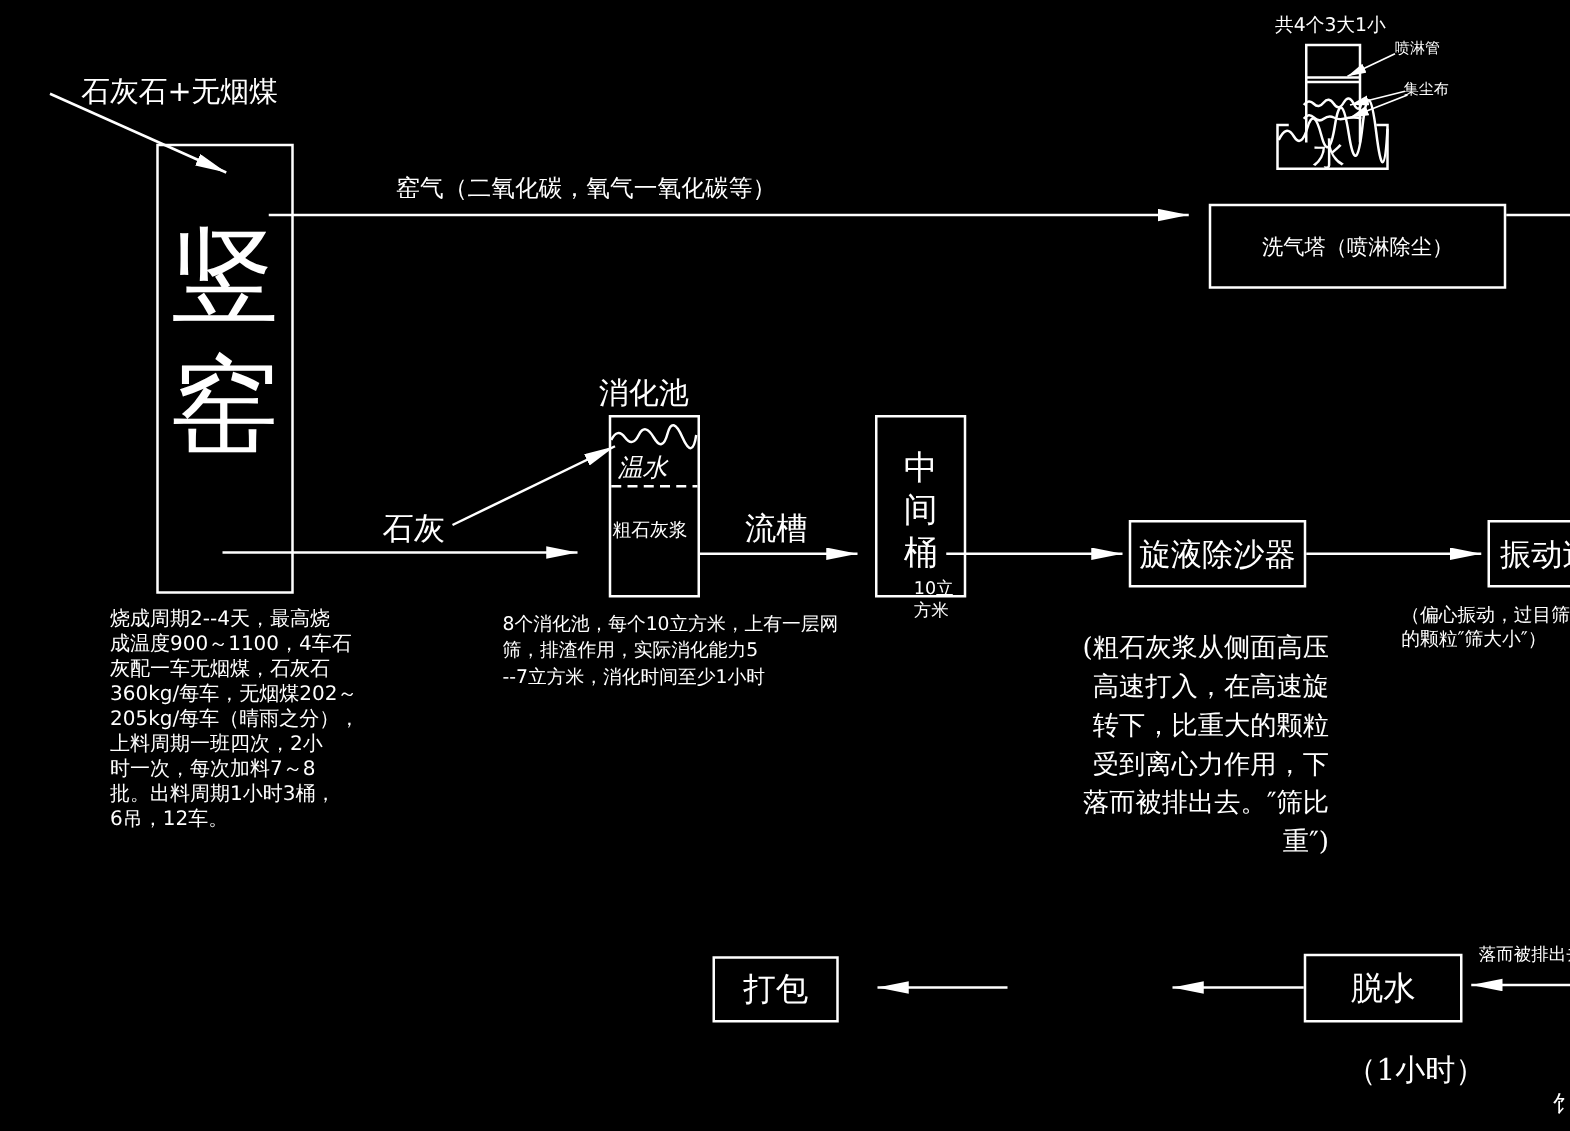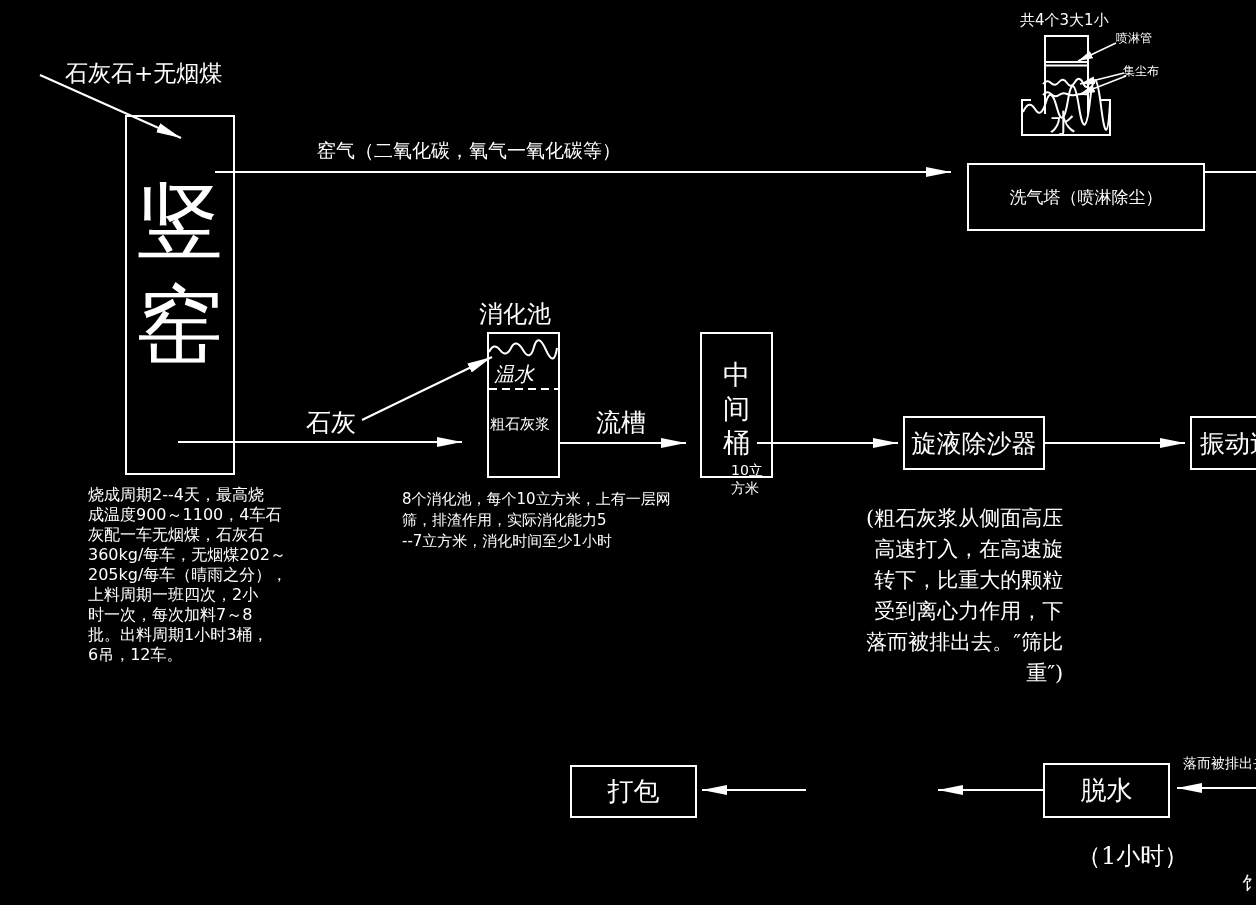--- a/index.html
+++ b/index.html
@@ -118,22 +118,24 @@
   <div class="abs serif pre" style="left:866px;top:503px;font-size:21px;line-height:31px;">(粗石灰浆从侧面高压
 高速打入，在高速旋
 转下，比重大的颗粒
 受到离心力作用，下
 落而被排出去。″筛比
 重″)</div>
 
   <div class="box serif" style="left:1190px;top:416px;width:112px;height:54px;font-size:25px;justify-content:flex-start;padding-left:8px;">
     <span>振动过</span>
   </div>
+  <div class="abs sans pre" style="left:1121px;top:483px;font-size:15px;line-height:19px;">（偏心振动，过目筛
+的颗粒″筛大小″）</div>
 
-  <div class="box serif" style="left:570px;top:765px;width:127px;height:53px;font-size:26px;">
+  <div class="box serif" style="left:570px;top:765px;width:101px;height:53px;font-size:26px;">
     <span>打包</span>
   </div>
   <div class="box serif" style="left:1043px;top:763px;width:127px;height:55px;font-size:26px;">
     <span>脱水</span>
   </div>
   <div class="abs serif" style="left:1077px;top:824px;font-size:24px;margin-top:16px;">（1小时）</div>
   <div class="abs sans" style="left:1183px;top:755px;font-size:14px;white-space:nowrap;">落而被排出去</div>
 
   <div class="abs serif" style="left:1242px;top:838px;font-size:22px;">（</div>
   <div class="abs serif" style="left:1243px;top:871px;font-size:18px;">饣</div>

